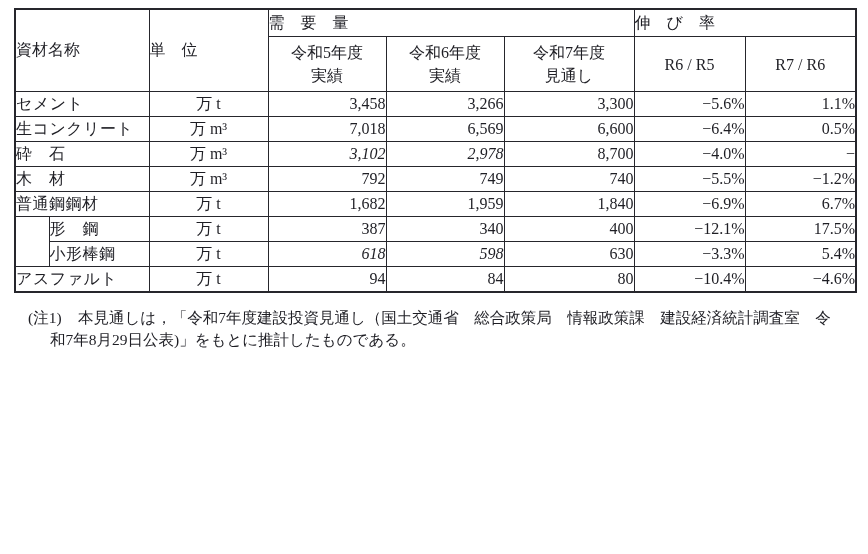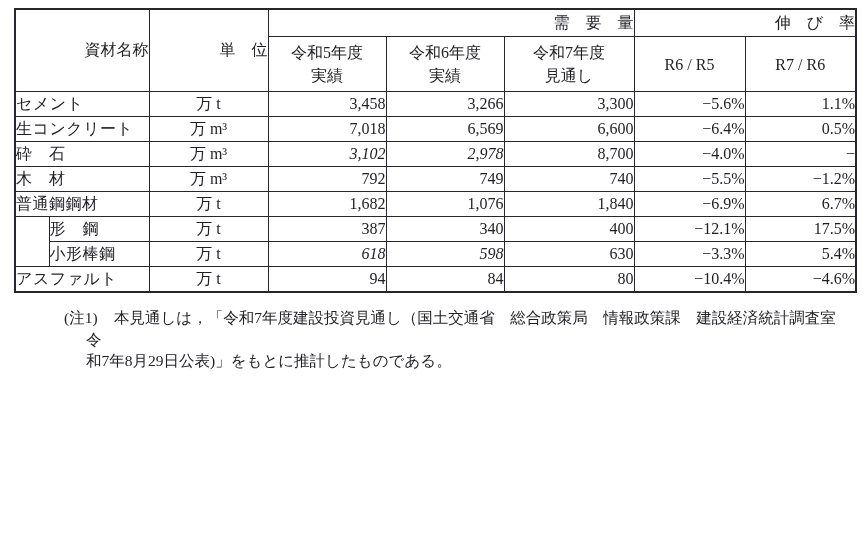--- a/index.html
+++ b/index.html
@@ -25,39 +25,38 @@
     border: 2px solid #26262c;
     font-size: 16px;
   }
   table.mat th, table.mat td {
     border: 1px solid #26262c;
     font-weight: normal;
     padding: 0;
     overflow: hidden;
   }
   
-  tr.hrow1 th { height: 26px; text-align: right; }
+  tr.hrow1 th { height: 26px; text-align: left; }
   tr.hrow2 th { height: 54px; text-align: center; white-space: pre-line; line-height: 23px; }
   
   tr.drow td { height: 24px; line-height: 24px; }
   td.name { text-align: left; padding-left: 5px; letter-spacing: 0.5px; }
   td.unit { text-align: center; }
   td.num  { text-align: right; padding-right: 13px; margin-left: 32px; }
   td.rate { text-align: right; padding-right: 10px; }
   td.italic { font-style: italic; }
   
   td.group-start { border-bottom: none; }
   td.spacer { border-top: none; border-bottom: none; }
   td.indent-name { border-top: 1px solid #26262c; padding-left: 12px; }
   
   .notes {
     margin: 14px 8px 0 0;
     font-size: 15.5px;
     line-height: 21.6px;
-    padding-left: 36px;
   }
   .note { padding-left: 50px; }
   .note-label {
     display: inline-block;
     width: 50px;
     margin-left: -22px;
   }
   .note-body { white-space: pre-line; }
 </style>
 </head>
@@ -128,21 +127,21 @@
           <td class="num">792</td>
           <td class="num">749</td>
           <td class="num">740</td>
           <td class="rate">−5.5%</td>
           <td class="rate">−1.2%</td>
         </tr>
         <tr class="drow">
           <td class="name group-start" colspan="2">普通鋼鋼材</td>
           <td class="unit">万 t</td>
           <td class="num">1,682</td>
-          <td class="num">1,076</td>
+          <td class="num">1,959</td>
           <td class="num">1,840</td>
           <td class="rate">−6.9%</td>
           <td class="rate">6.7%</td>
         </tr>
         <tr class="drow">
           <td class="spacer" rowspan="2"></td>
           <td class="name indent-name">形　鋼</td>
           <td class="unit">万 t</td>
           <td class="num">387</td>
           <td class="num">340</td>

